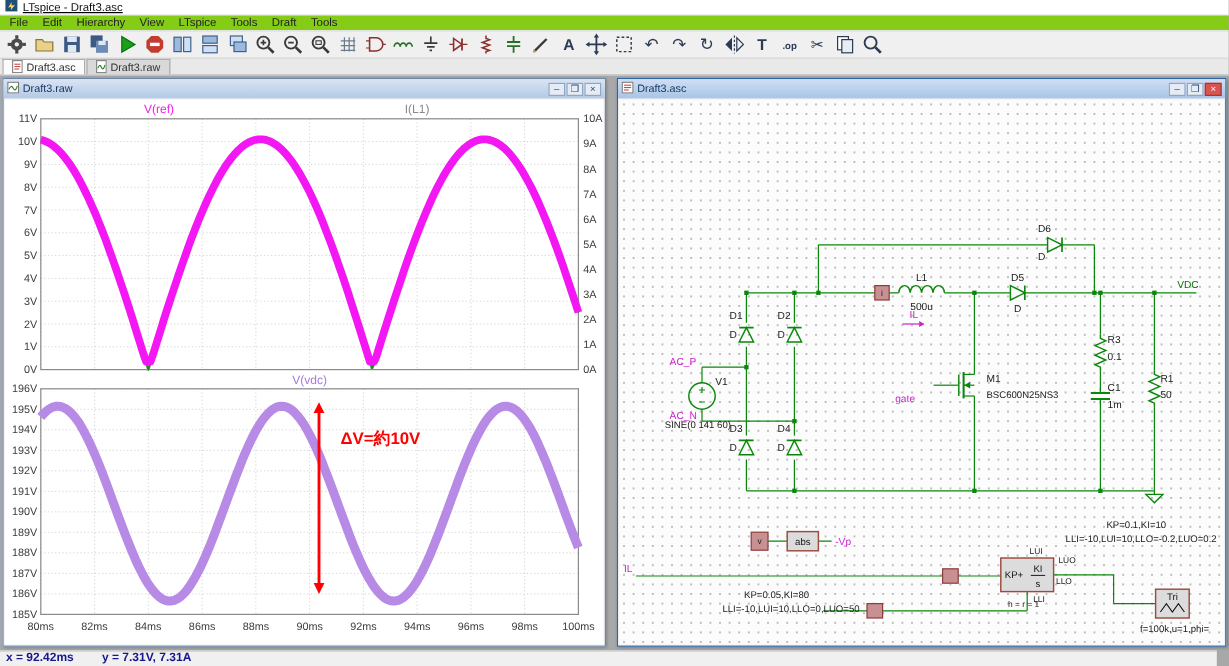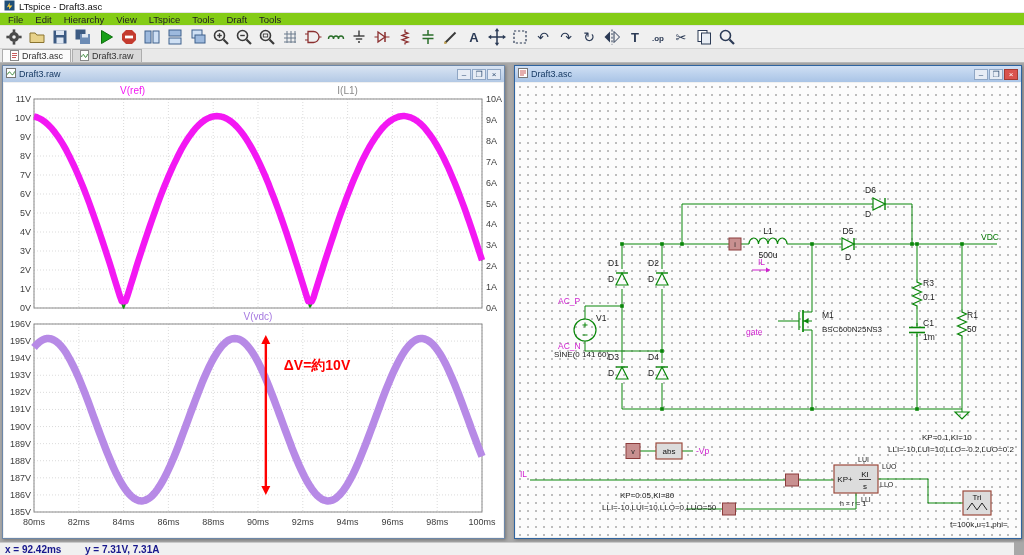--- a/index.html
+++ b/index.html
@@ -1,19 +1,19 @@
 <!DOCTYPE html>
 <html><head>
 <meta charset="utf-8">
 <style>
   * { box-sizing: border-box; margin:0; padding:0; }
   html,body { width:1024px; height:555px; overflow:hidden; }
   body { font-family:"Liberation Sans", sans-serif; background:#a8a8a8; position:relative; font-size:11px; }
 
-  .titlebar { height:13px; background:#ffffff; display:flex; align-items:center; gap:4px; padding:0 4px; border-bottom:1px solid #e3e3e3; }
+  .titlebar { height:13px; background:#ffffff; display:flex; align-items:center; gap:4px; padding:0 4px; border-bottom:1px solid #e3e3e3;text-decoration:underline; }
   .titlebar .t { font-size:9.5px; color:#111; }
 
   .menubar { height:13px; background:#84cc16; display:flex; align-items:center; padding-left:2px; border-bottom:1px solid #e3e3e3; }
   .menu-item { padding:0 6px; font-size:9.5px; color:#222; cursor:default; }
 
   .toolbar { height:23px; background:#f0f0f0; border-bottom:1px solid #d5d5d5; display:flex; align-items:center; padding-left:3px; gap:1px; }
   .tb { width:22px; height:20px; display:flex; align-items:center; justify-content:center; border:1px solid transparent; }
   .tb svg { display:block; }
 
   .tabbar { height:14px; background:#e9e9e9; border-bottom:1px solid #b8b8b8; display:flex; align-items:flex-end; padding-left:2px; gap:1px; }
@@ -30,21 +30,21 @@
   #win-sch  .tbar { background:linear-gradient(#cfdff4,#a9c4e6); }
   .wbtns { margin-left:auto; display:flex; gap:1px; }
   .wb { width:14px; height:11px; background:#e6ecf5; border:1px solid #8fa6c4; font-size:8px; line-height:9px; text-align:center; color:#2c4a70; }
   .wb.close-red { background:#d9534f; border-color:#a33a32; color:#fff; }
 
   .pclient { position:absolute; top:17px; left:1px; right:1px; bottom:1px; background:#ffffff; }
   .sclient { position:absolute; top:17px; left:1px; right:1px; bottom:1px; background:#fcfcfc;
              background-image:radial-gradient(circle,#bdbdbd 0.8px, transparent 0.9px); background-size:8px 8px; }
 
   .statusbar { position:absolute; left:0; right:10px; bottom:0; height:13px; background:#f0f0f0; border-top:1px solid #c9c9c9;
-               display:flex; align-items:center; font-size:10px; font-weight:bold; color:#17178c; }
+               display:flex; font-size:10px; font-weight:bold; color:#17178c; }
   .statusbar .sx { padding-left:5px; width:85px; }
 </style>
 </head>
 <body>
 
 <div class="titlebar">
   <span><svg width="11" height="11">
         <rect x="0.5" y="0.5" width="10" height="10" fill="#1f4e79"></rect>
         <path d="M2.8,7.4 L5.6,2.6 L5.6,5.4 L8.4,5.4 L5.1,9.4 L5.1,6.6 z" fill="#ffd24a"></path>
       </svg></span>

